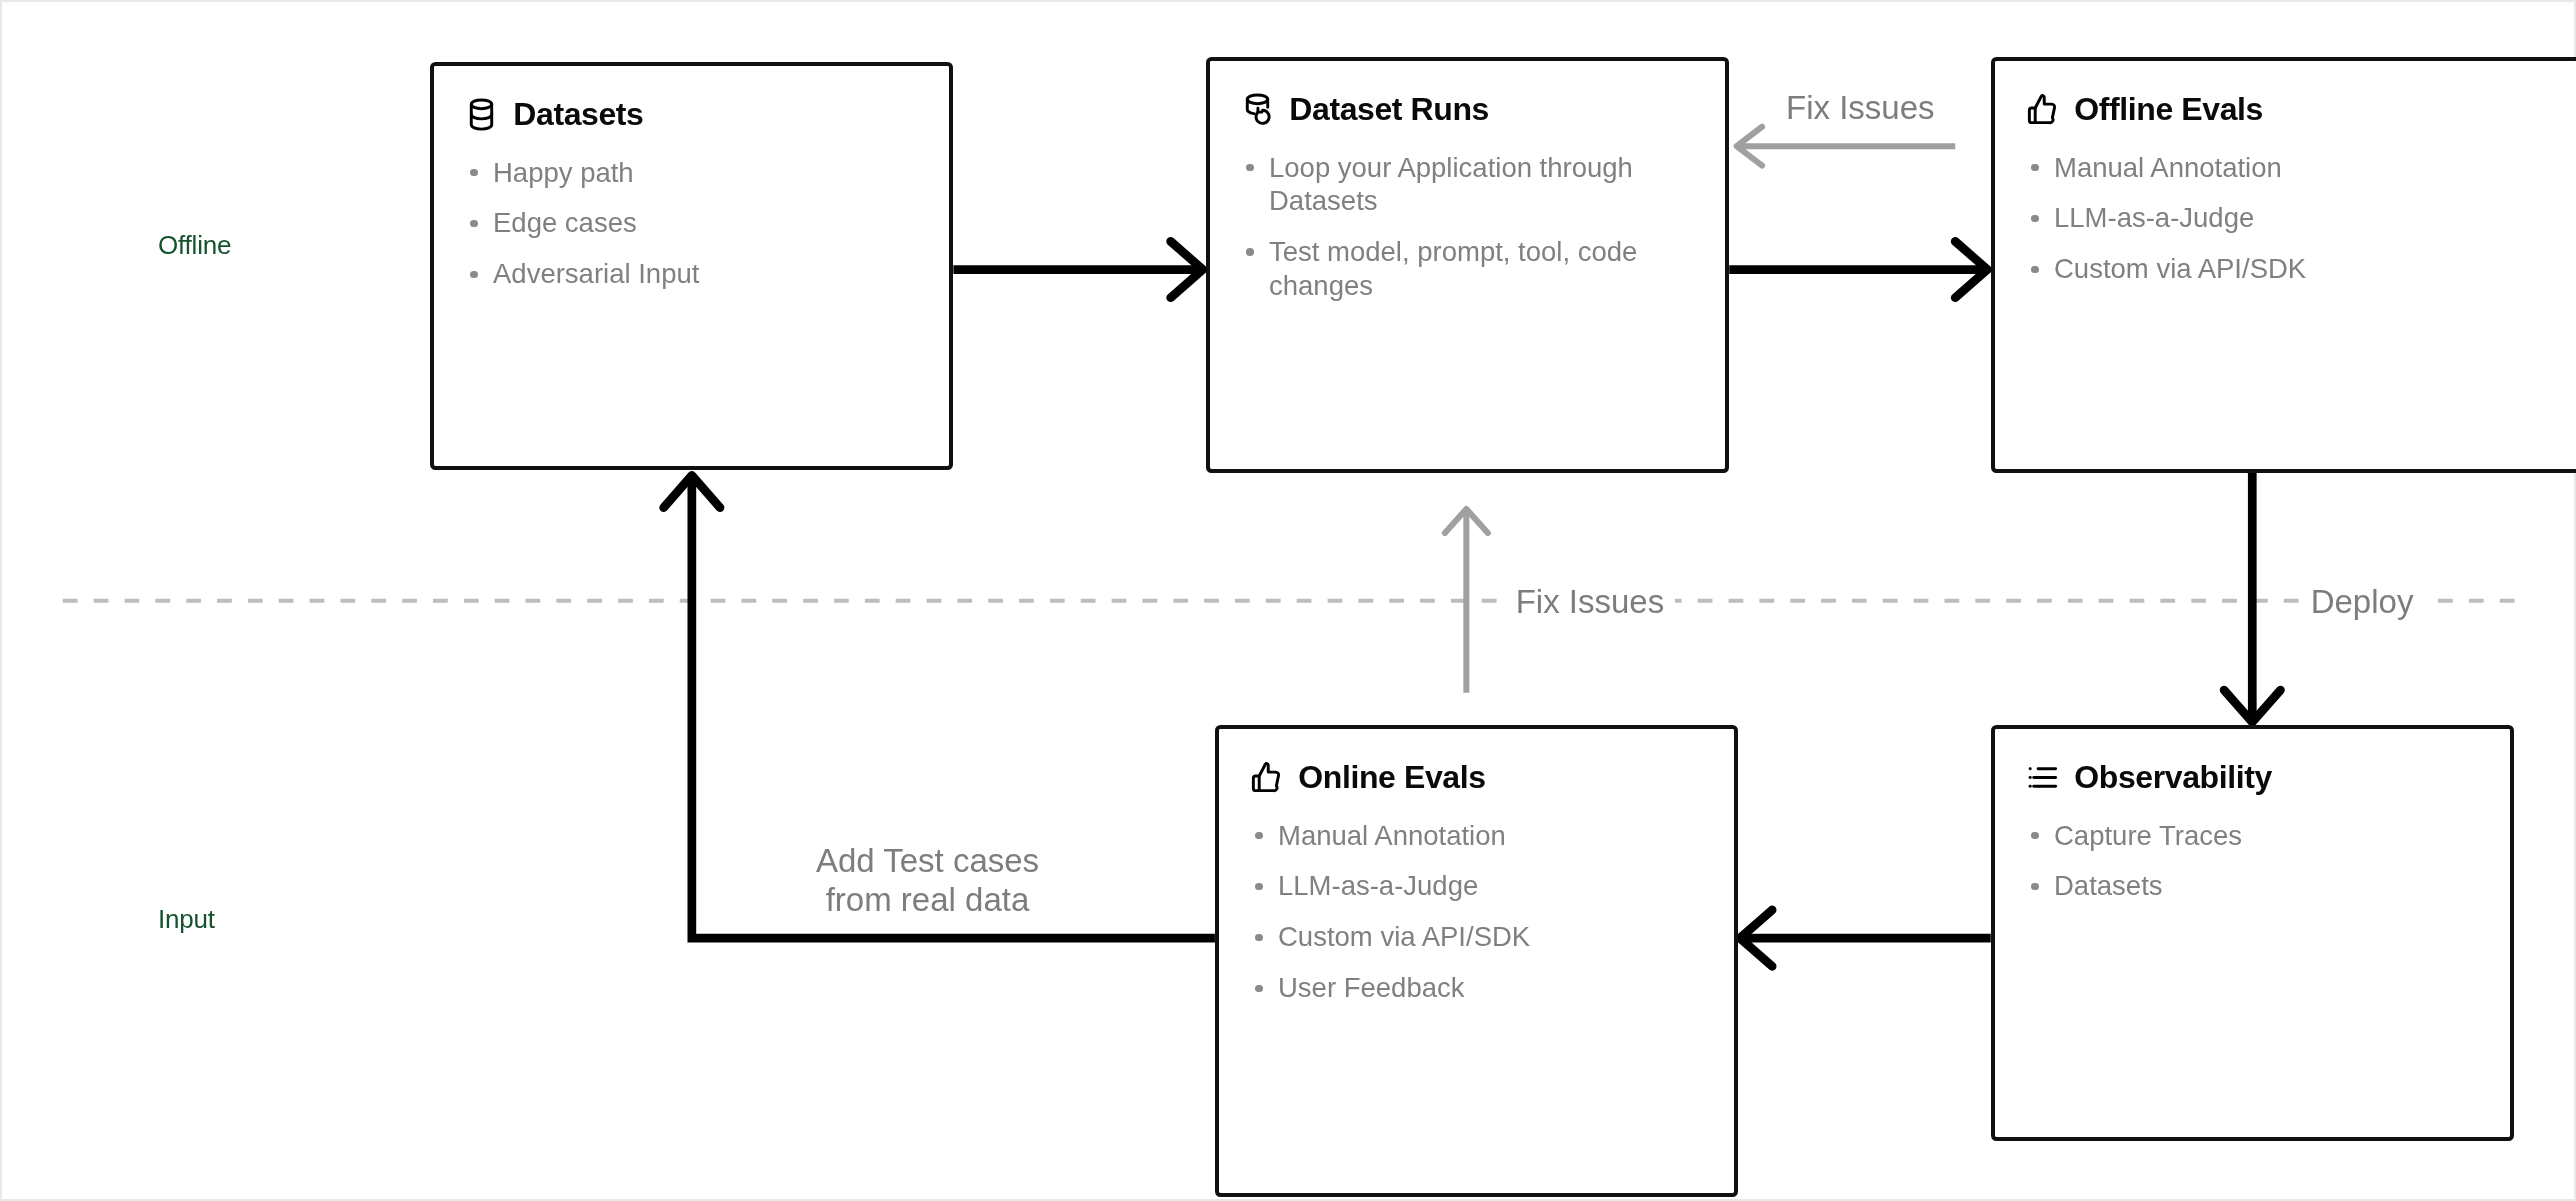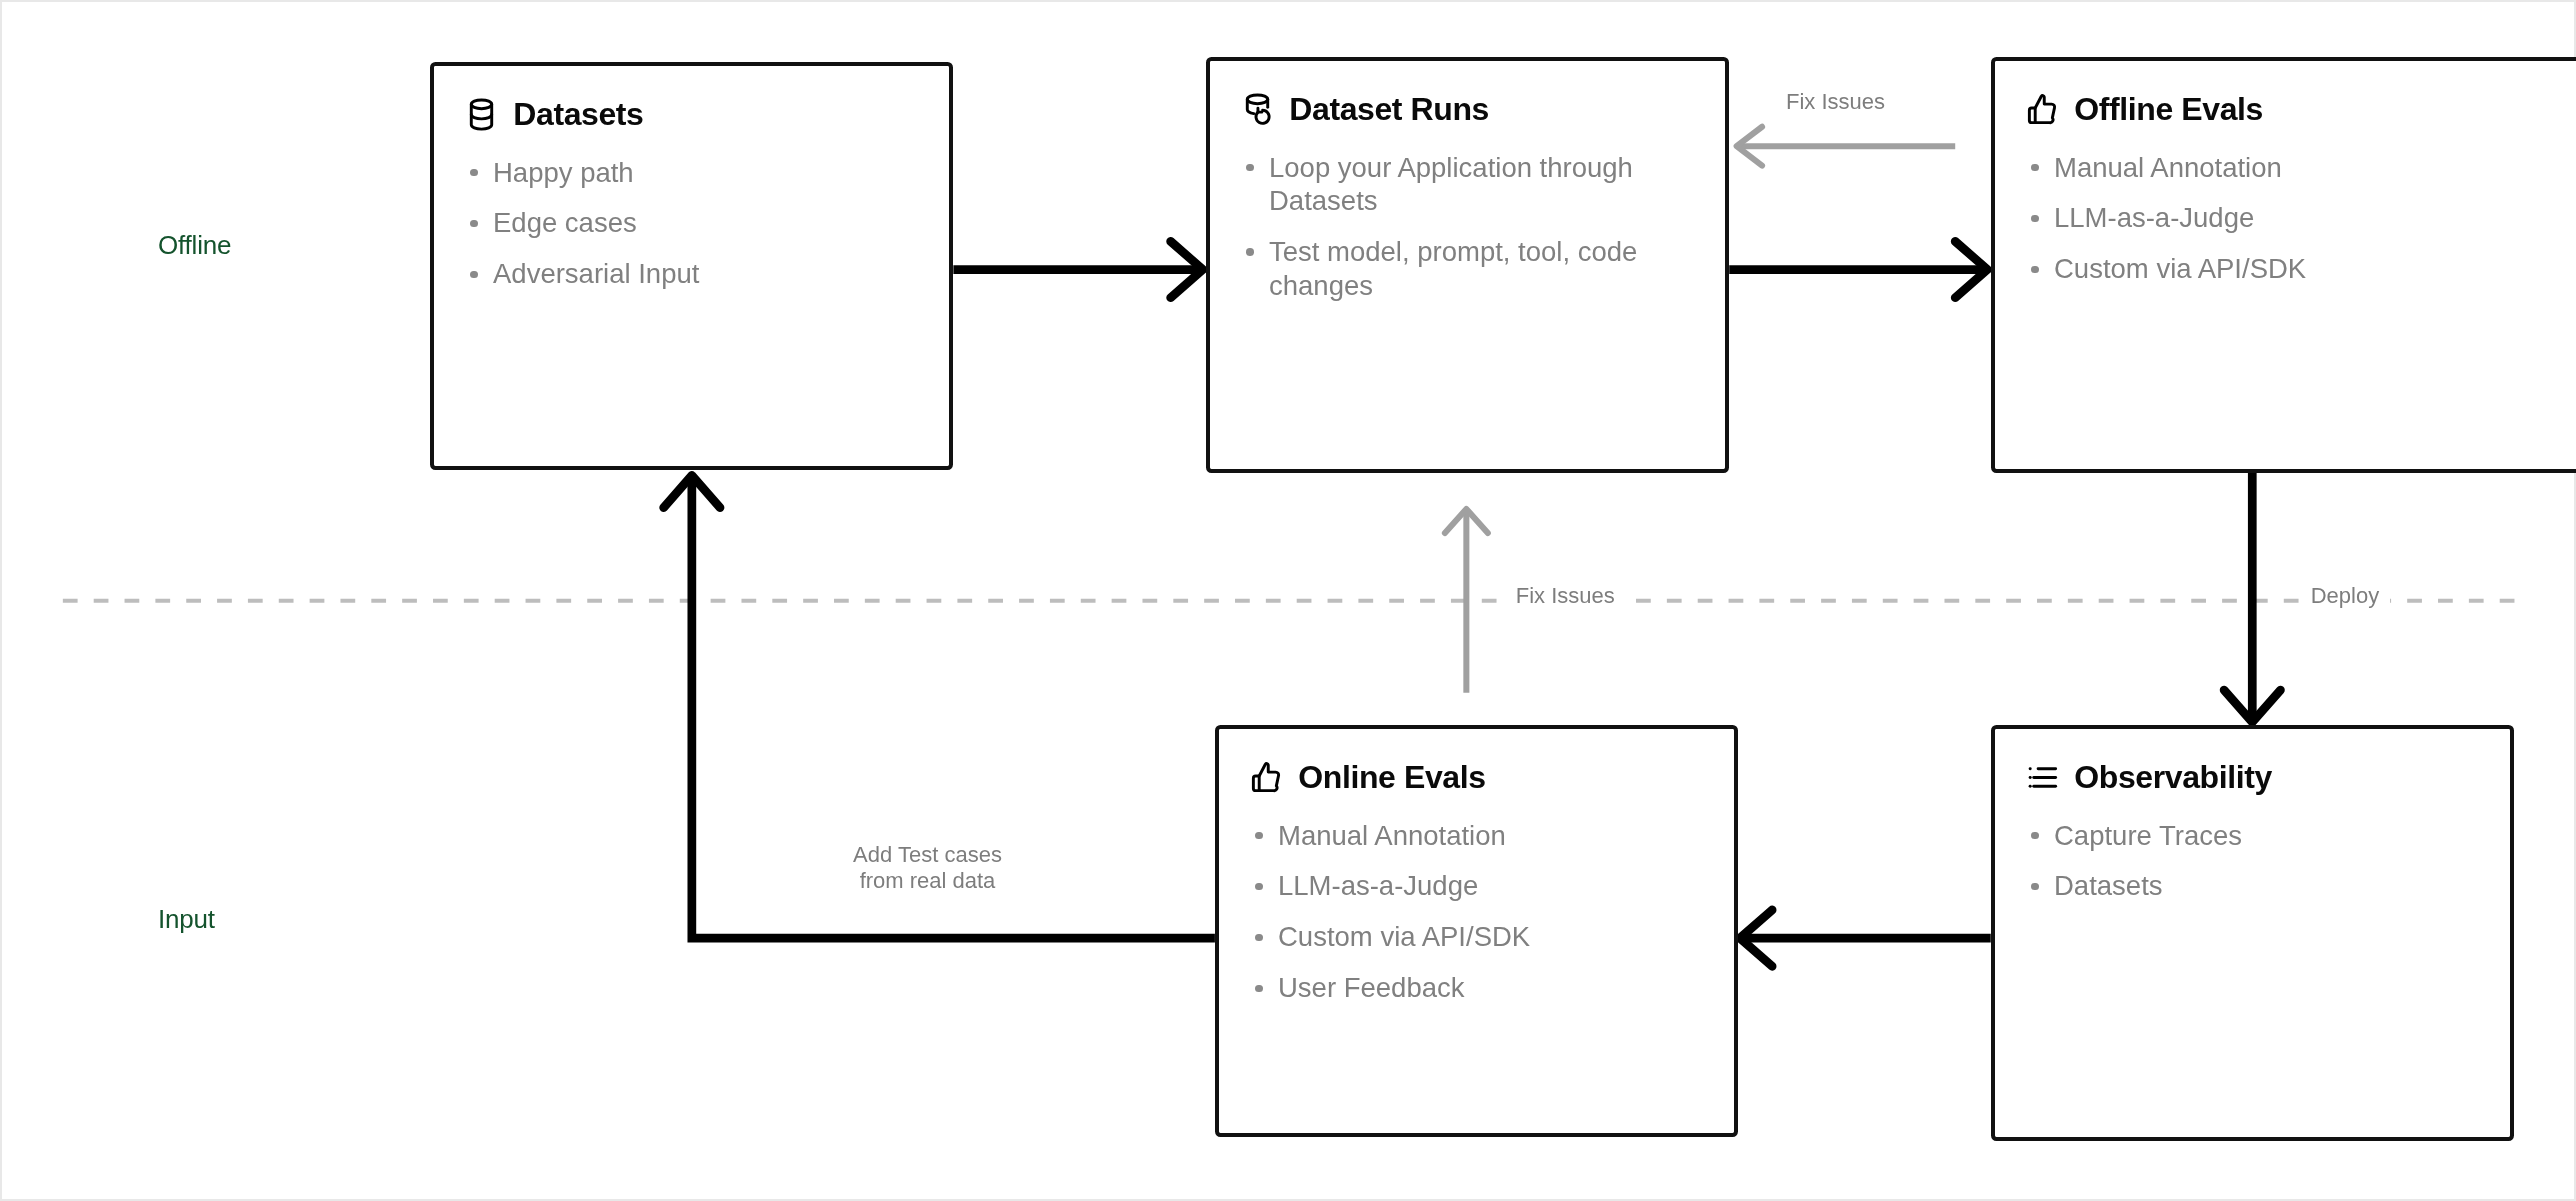--- a/index.html
+++ b/index.html
@@ -77,27 +77,27 @@
     position: absolute;
     left: 6.7px; top: 13.4px;
     width: 7.4px; height: 7.4px;
     border-radius: 50%;
     background: #8a8a8a;
   }
 
   #node-datasets      { left: 428px;  top: 60px;   width: 523px; height: 408px; }
   #node-dataset-runs  { left: 1204px; top: 55px;   width: 523px; height: 416px; }
   #node-offline-evals { left: 1989px; top: 55px;   width: 632px; height: 416px; }
-  #node-online-evals  { left: 1213px; top: 723px; width: 523px; height: 412px; }
+  #node-online-evals  { left: 1213px; top: 723px; width: 523px; height: 472px; }
   #node-observability { left: 1989px; top: 723px; width: 523px; height: 416px; }
 
   
   .edge-label {
     position: absolute;
-    font-size: 22px;
+    font-size: 33px;
     color: #7d7d7d;
     white-space: nowrap;
     line-height: 1.18;
   }
   #lbl-fix-top       { left: 1784px; top: 87px; }
   #lbl-fix-mid       { left: 1503px; top: 581px; background:#fff; padding:0 10.7px; }
   #lbl-deploy        { left: 2298px; top: 581px; background:#fff; padding:0 10.7px; }
   #lbl-add-test      { left: 808px; top: 840px; text-align: center; width: 235px; }
 </style>
 </head>

